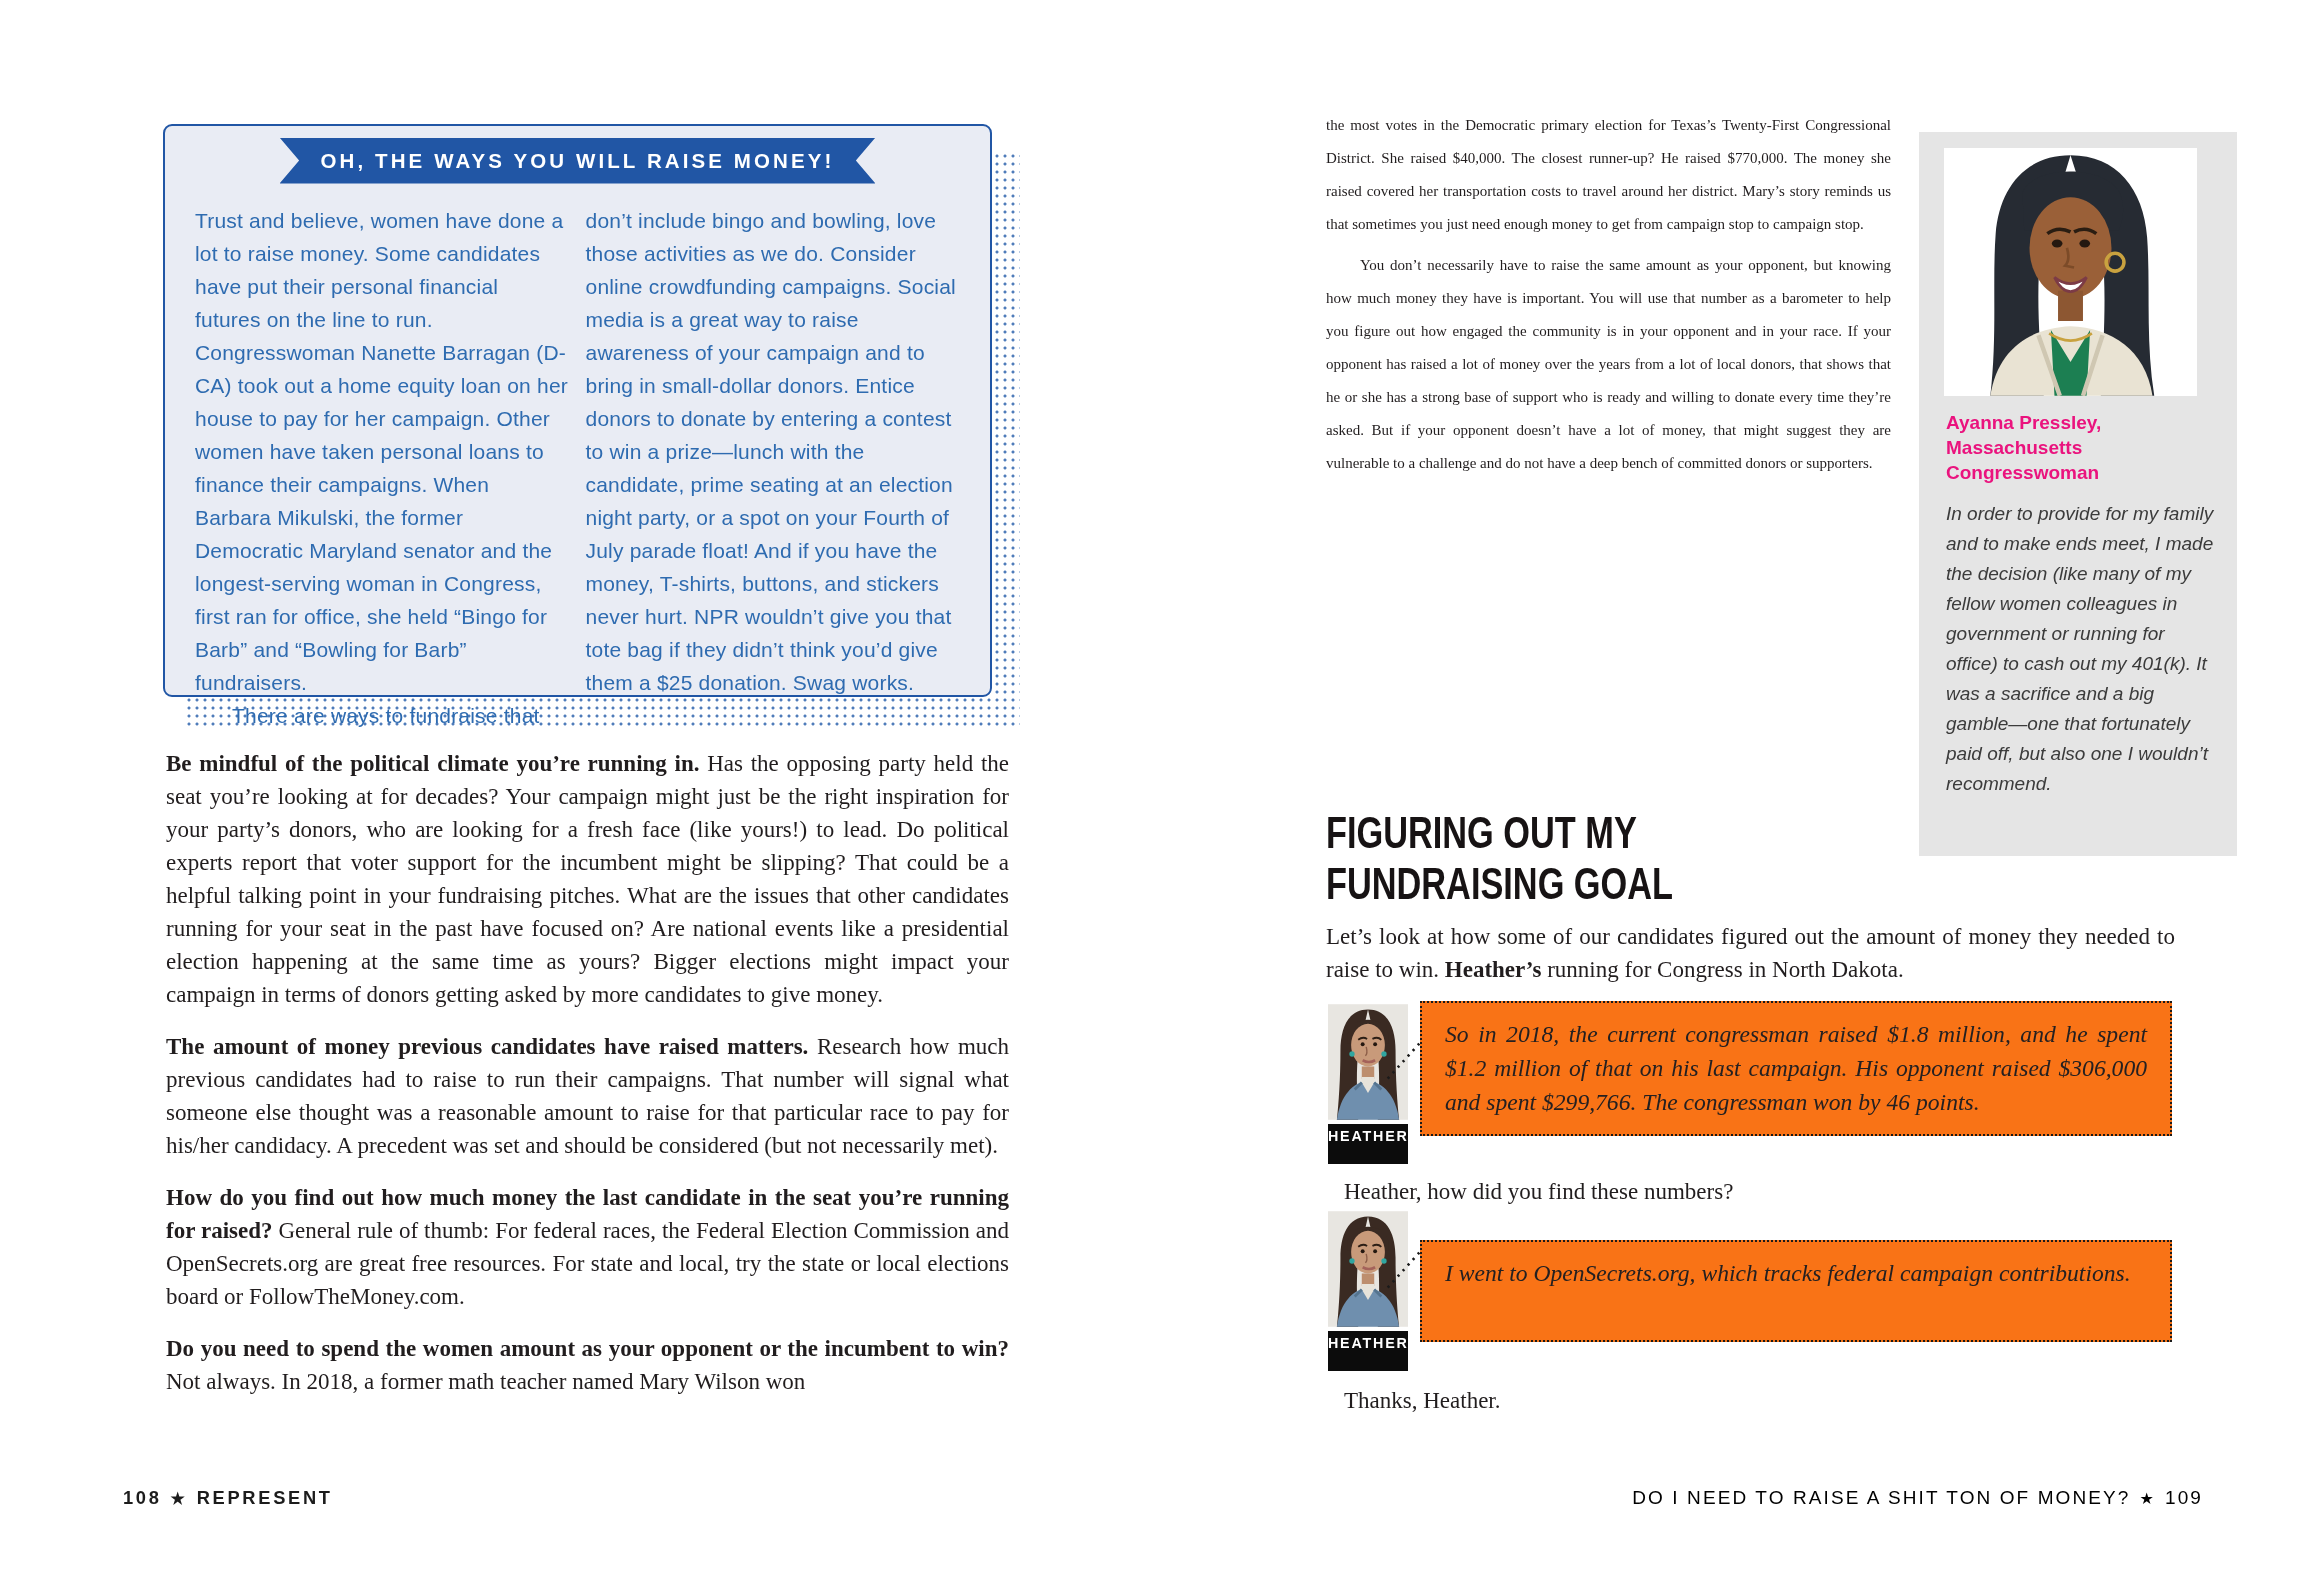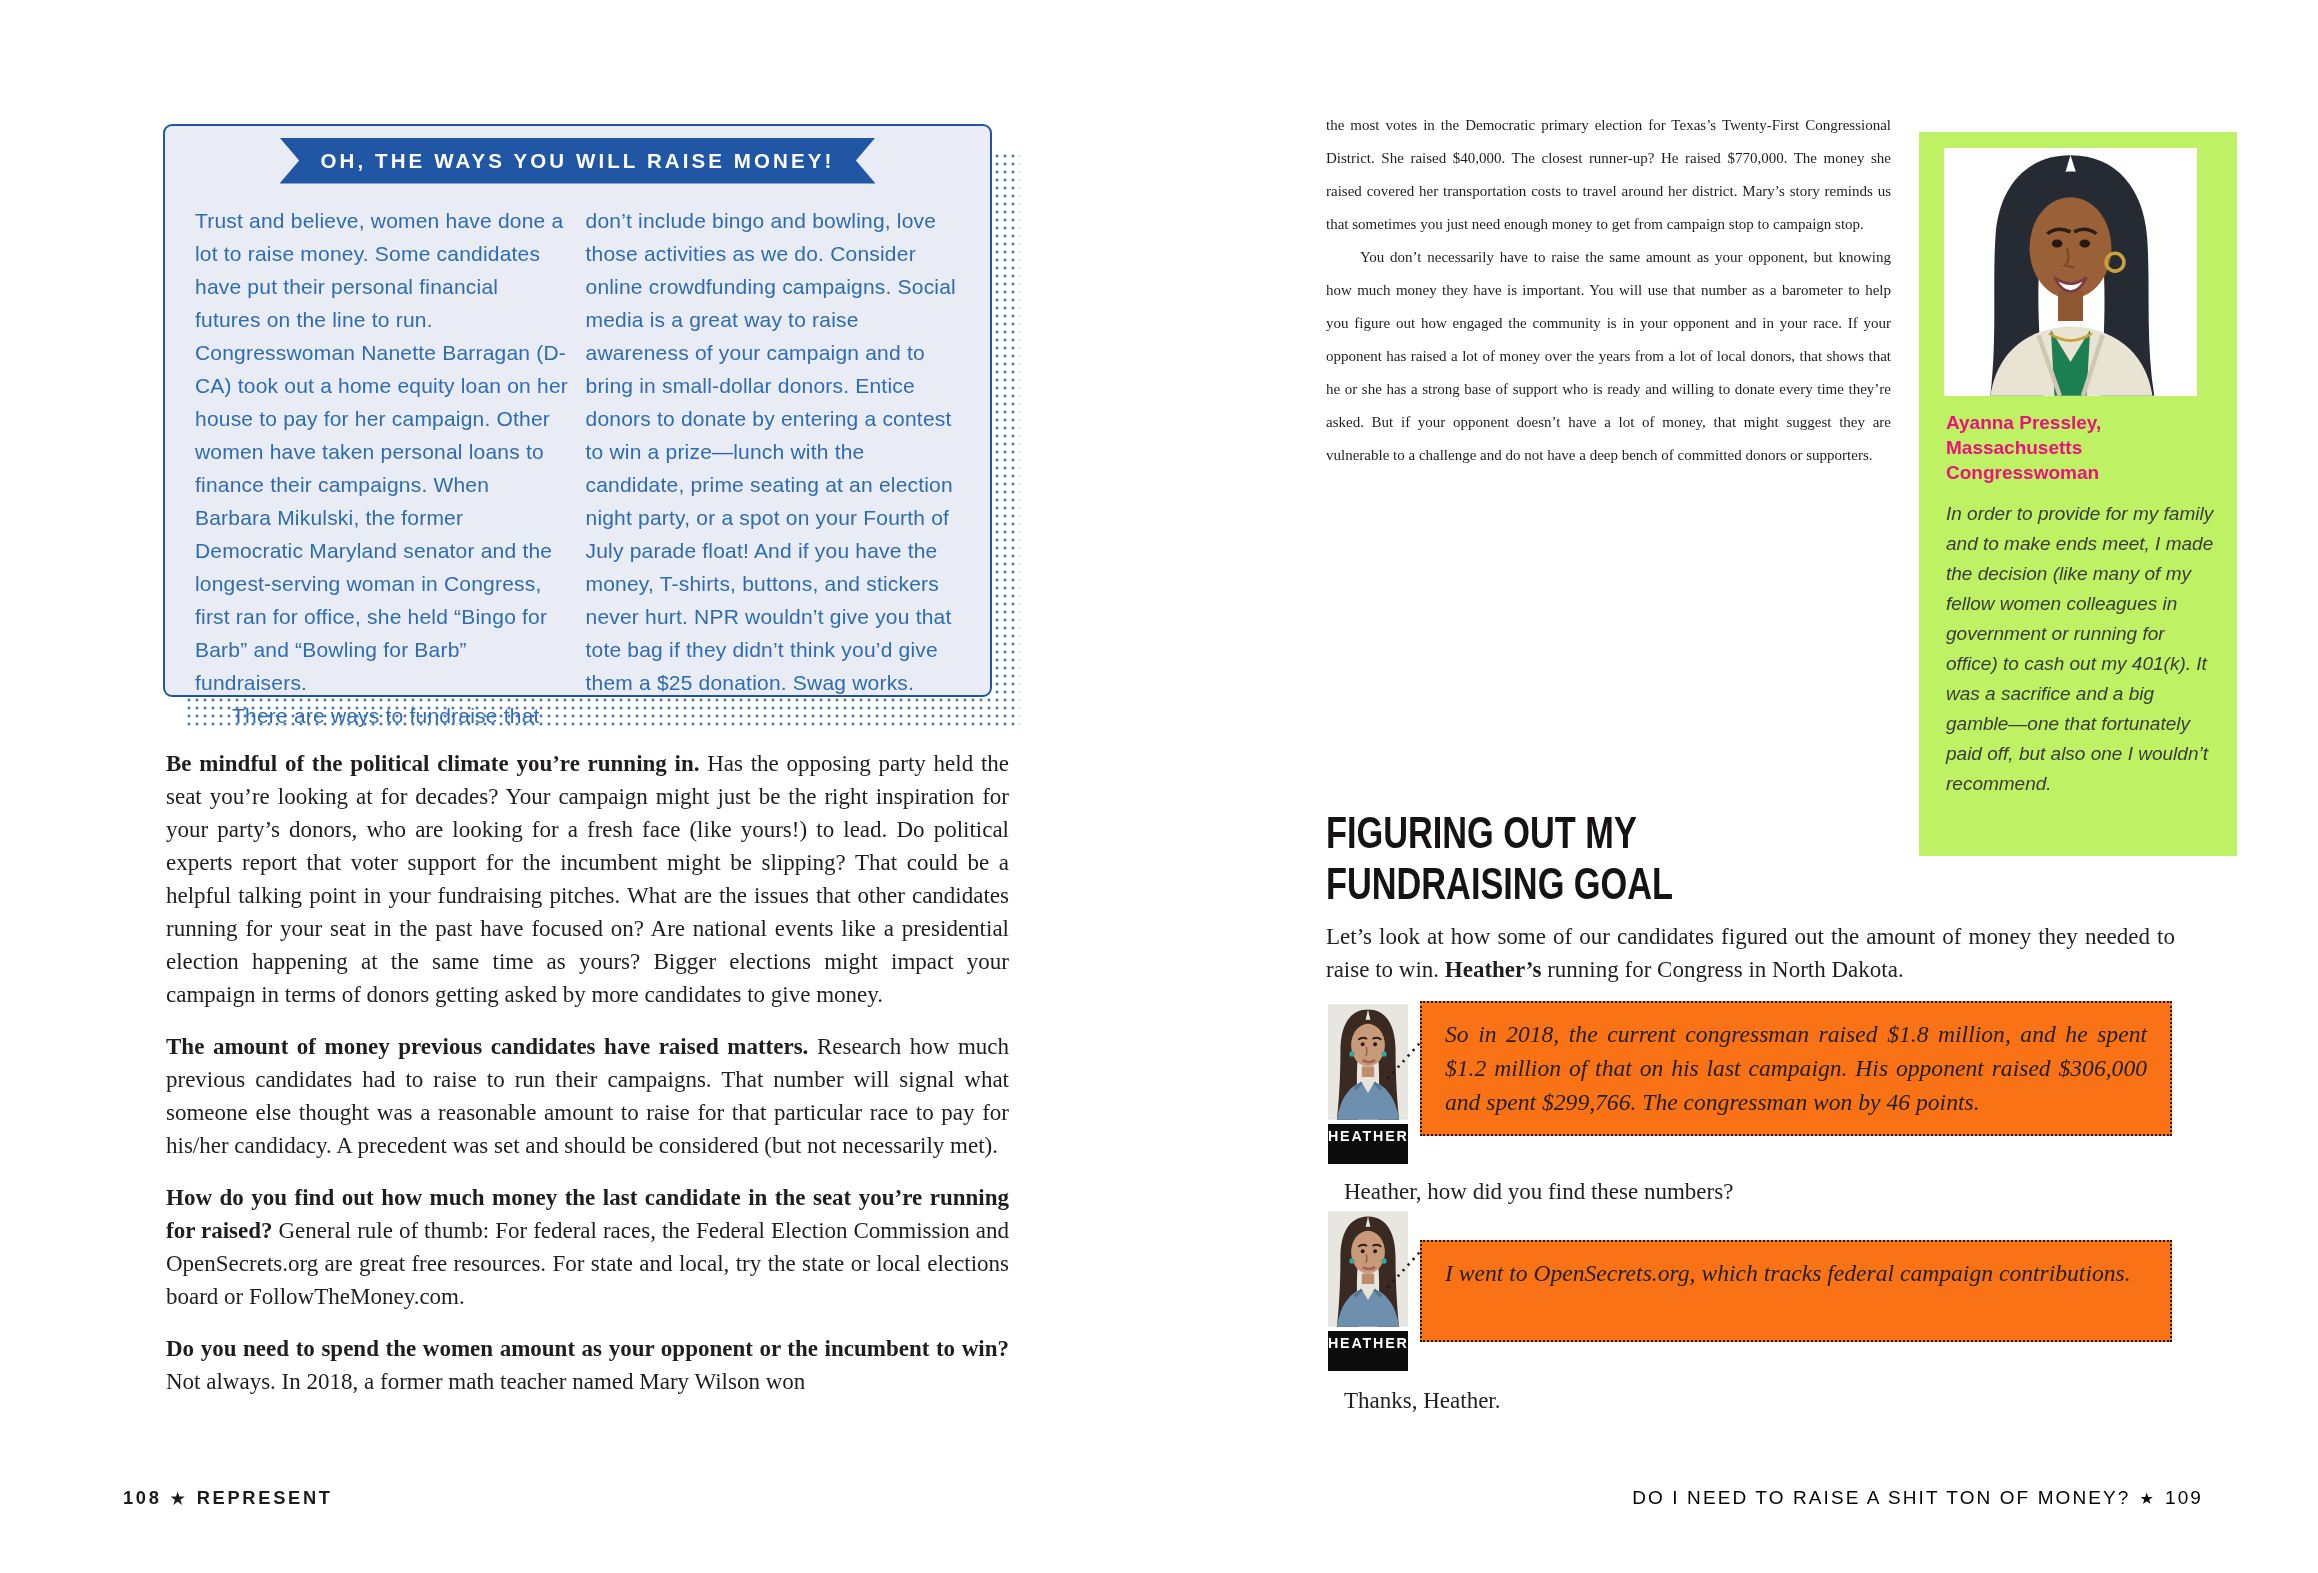--- a/index.html
+++ b/index.html
@@ -34,24 +34,24 @@
   
   .footer { top:1487px; font-family:"Liberation Sans", sans-serif; font-size:18.3px;
     letter-spacing:2.7px; color:#1c1c1c; white-space:nowrap; }
   .footer-left { left:123px; font-weight:bold; }
   .footer-right { right:116px; letter-spacing:2.1px; font-size:19px; color:#000000; }
   .footer .star { font-size:16px; padding:0 9px; }
 
   
   .right-col { left:1326px; top:109px; width:565px; font-size:15px; line-height:33px;
     text-align:justify; }
-  .right-col p.indent { text-indent:34px; }
-
-  
-  .sidebar { left:1919px; top:132px; width:318px; height:724px; background:#bef264; }
+  .right-col p.indent { text-indent:34px;margin-top:8px; }
+
+  
+  .sidebar { left:1919px; top:132px; width:318px; height:724px; background:#e5e5e5; }
   .portrait-box { margin:16px 40px 0 25px; width:253px; height:248px; background:#ffffff; overflow:hidden; }
   .sidebar-caption { margin:14.3px 21.4px 0 27px; color:#ea137e;
     font-family:"Liberation Sans", sans-serif; font-weight:bold; font-size:19px;
     line-height:25px; white-space:pre-line; }
   .sidebar-quote { margin:13.4px 23px 0 27px; font-family:"Liberation Sans", sans-serif;
     font-style:italic; font-size:19px; line-height:30px; color:#3b3b3b; }
 
   
   .section-heading { left:1326px; top:807px; font-family:"Liberation Sans", sans-serif;
     font-weight:bold; font-size:44px; line-height:51px; color:#171314;

